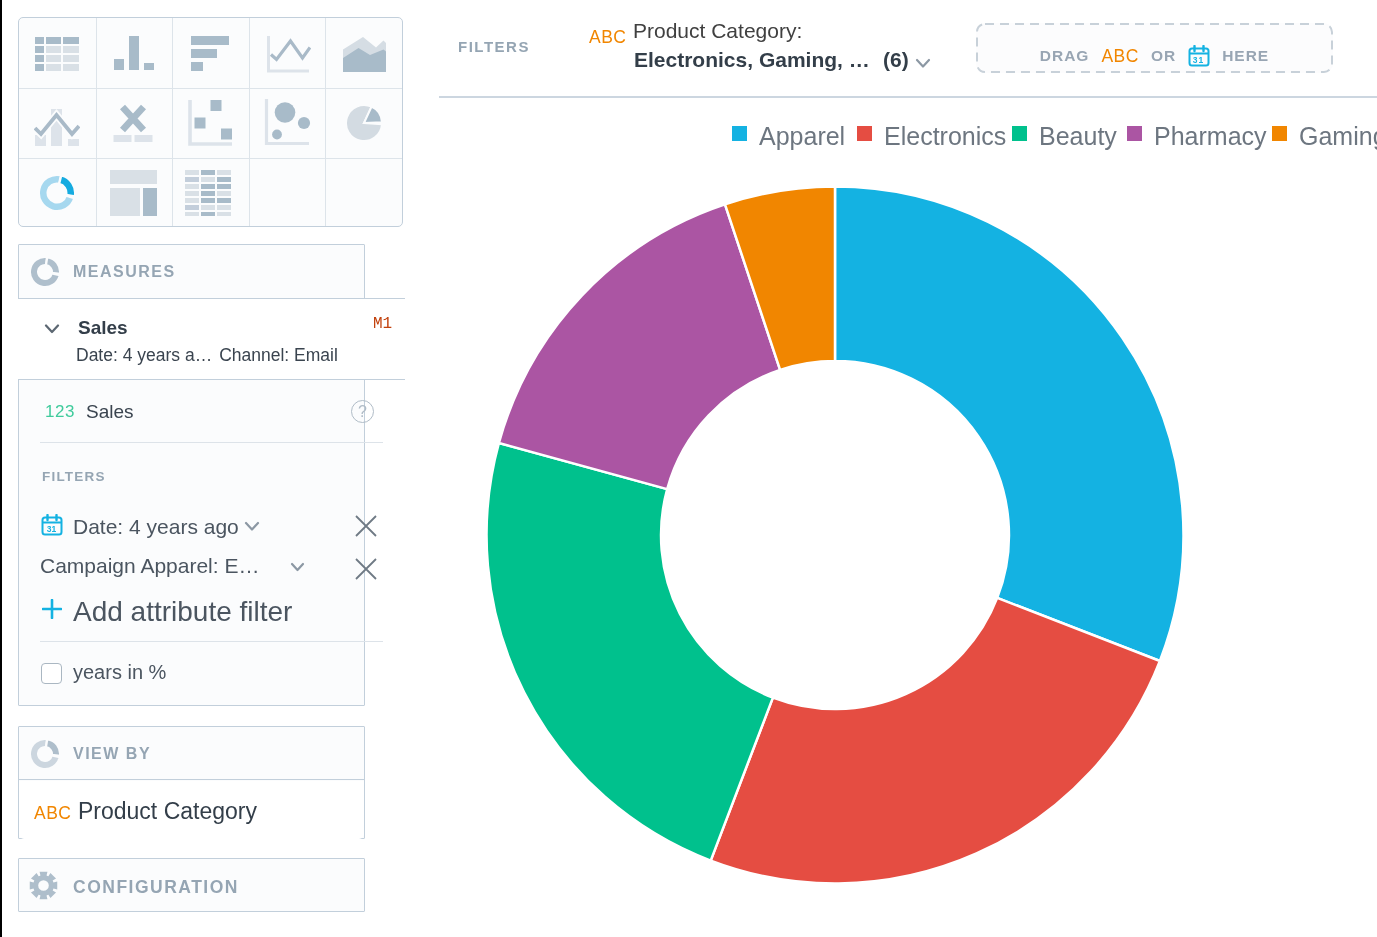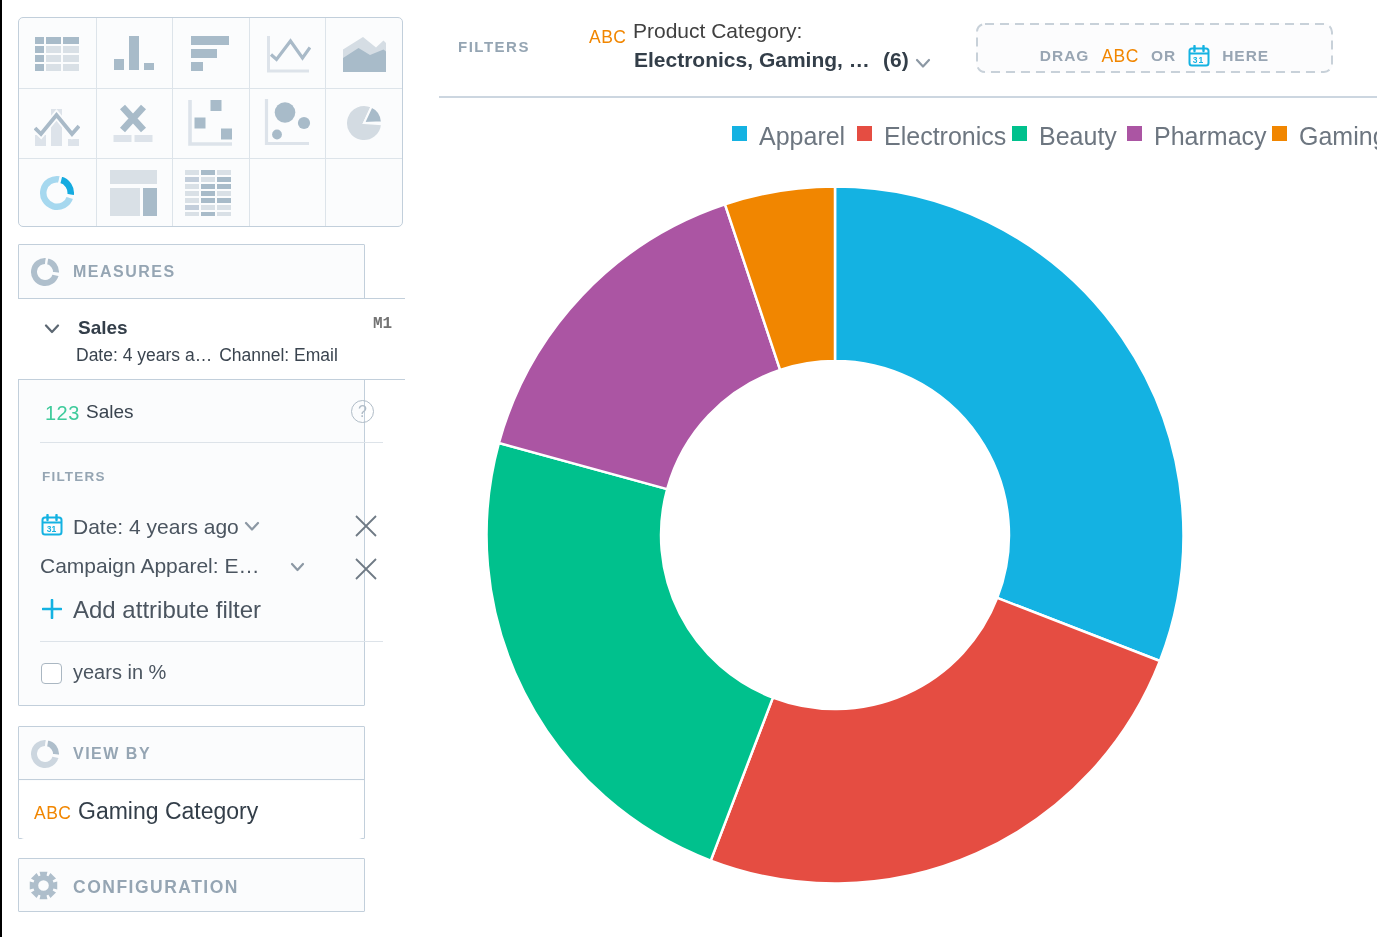--- a/index.html
+++ b/index.html
@@ -139,28 +139,28 @@
   <div class="phead">
       <svg style="position:absolute;left:11px;top:12px;" width="30" height="30" viewBox="0 0 30 30">
         <path d="M29.62 18.37A15 15 0 1 1 16.83 0.11L15.85 8.05A7 7 0 1 0 21.82 16.57Z" fill="#afbfcc" stroke="#fbfcfd" stroke-width="2"></path>
         <path d="M17.35 0.18A15 15 0 0 1 29.89 16.83L21.95 15.85A7 7 0 0 0 16.10 8.09Z" fill="#afbfcc" stroke="#fbfcfd" stroke-width="2"></path>
       </svg>
       <span class="ptitle">MEASURES</span>
     </div>
   <div id="mcard">
     <span style="position:absolute;left:59px;top:313px;"></span>
     <span class="abs" style="left:60px; top:18px; font-size:19px; font-weight:bold; color:#333e49;">Sales</span>
-    <span class="abs" style="left:355px; top:16px; font-family:'Liberation Mono',monospace; font-size:16px; color:#737373;font-weight:bold;">M1</span>
+    <span class="abs" style="left:355px; top:16px; font-family:'Liberation Mono',monospace; font-size:16px; color:#c2410c;">M1</span>
     <span class="abs" style="left:58px; top:46px; font-size:17.5px; color:#3a444f; white-space:pre;">Date: 4 years a…<span style="margin-left:7px;">Channel: Email</span></span>
     <svg class="abs" style="left:26px; top:25px;" width="16" height="10" viewBox="0 0 16 10">
         <path d="M2 1.5 L8 8 L14 1.5" fill="none" stroke="#5c6772" stroke-width="2.2" stroke-linecap="round" stroke-linejoin="round"></path>
       </svg>
   </div>
   <div class="abs" style="left:0; top:135px; width:100%;">
-    <span class="abs" style="left:26px; top:22px; font-size:20px; color:#3fcb9c; letter-spacing:0.5px;text-align:center;">123</span>
+    <span class="abs" style="left:26px; top:22px; font-size:17px; color:#3fcb9c; letter-spacing:0.5px;text-align:center;">123</span>
     <span class="abs" style="left:67px; top:21px; font-size:19px; color:#3a444f;">Sales</span>
     <div class="abs" style="left:332px; top:20px; width:23px; height:23px; border:1.5px solid #b0bcc7; border-radius:50%; color:#b0bcc7; font-size:16px; text-align:center; line-height:22px;">?</div>
     <div class="abs" style="left:21px; top:62px; width:343px; height:1px; background:#dde3e9;"></div>
     <span class="abs gray-label" style="left:23px; top:89px;">FILTERS</span>
 
     <svg class="abs" style="left:22px;top:134px;" width="22" height="22" viewBox="0 0 22 22">
         <rect x="1.5" y="3.5" width="19" height="17" rx="2.5" fill="none" stroke="#14b2e2" stroke-width="2"></rect>
         <path d="M6.5 1 V6 M15.5 1 V6" stroke="#14b2e2" stroke-width="2.4" stroke-linecap="round"></path>
         <path d="M2 8.5 H20" stroke="#14b2e2" stroke-width="2"></path>
         <text x="10.5" y="17.5" font-family="Liberation Sans, sans-serif" font-size="8.5" font-weight="bold" fill="#14b2e2" text-anchor="middle">31</text>
@@ -177,39 +177,39 @@
     <svg class="abs" style="left:271px; top:182px;" width="15" height="11" viewBox="0 0 15 11">
         <path d="M2 2 L7.5 8 L13 2" fill="none" stroke="#8c98a4" stroke-width="2.2" stroke-linecap="round" stroke-linejoin="round"></path>
       </svg>
     <svg class="abs" style="left:336px; top:178px;" width="22" height="22" viewBox="0 0 22 22">
         <path d="M1 1 L21 21 M21 1 L1 21" stroke="#6f7a85" stroke-width="1.8"></path>
       </svg>
 
     <svg class="abs" style="left:23px; top:219px;" width="20" height="20" viewBox="0 0 20 20">
         <path d="M10 1 V19 M1 10 H19" stroke="#14b2e2" stroke-width="2.6" stroke-linecap="round"></path>
       </svg>
-    <span class="drow" style="left:54px; top:216px; font-size:24px;">Add attribute filter</span>
+    <span class="drow" style="left:54px; top:216px; font-size:28px;">Add attribute filter</span>
     <div class="abs" style="left:21px; top:261px; width:343px; height:1px; background:#dde3e9;"></div>
 
     <div class="abs" style="left:22px; top:283px; width:21px; height:21px; border:1.5px solid #aab7c2; border-radius:4px; background:#fff;"></div>
     <span class="drow" style="left:54px; top:281px; font-size:20px;">years in %</span>
   </div>
 </div>
 
 <div class="abs panel" id="viewby" style="top:726px; height:113px;padding-left:12px;">
   <div class="phead" style="border-bottom:1px solid #c2cfdb;">
       <svg style="position:absolute;left:11px;top:12px;" width="30" height="30" viewBox="0 0 30 30">
         <path d="M29.62 18.37A15 15 0 1 1 16.83 0.11L15.85 8.05A7 7 0 1 0 21.82 16.57Z" fill="#ccd6df" stroke="#fbfcfd" stroke-width="2"></path>
         <path d="M17.35 0.18A15 15 0 0 1 29.89 16.83L21.95 15.85A7 7 0 0 0 16.10 8.09Z" fill="#aebecb" stroke="#fbfcfd" stroke-width="2"></path>
       </svg>
       <span class="ptitle">VIEW BY</span>
     </div>
   <div class="abs" style="left:0; top:54px; width:100%; height:58px; background:#fff; border-radius:0 0 5px 5px;">
     <span class="abc abs" style="left:15px; top:22px;">ABC</span>
-    <span class="abs" style="left:59px; top:17px; font-size:23px; color:#333e49;">Gaming Category</span>
+    <span class="abs" style="left:59px; top:17px; font-size:23px; color:#333e49;">Product Category</span>
   </div>
 </div>
 
 <div class="abs panel" id="config" style="top:858px; height:54px;">
   <div class="phead">
       <svg style="position:absolute;left:10px;top:12px;" width="29" height="29" viewBox="0 0 29 29">
         <path d="M10.52 4.89 L11.46 4.55 L10.56 0.75 L18.44 0.75 L17.54 4.55 L18.48 4.89 L18.48 4.89 L19.38 5.32 L21.43 1.99 L27.01 7.57 L23.68 9.62 L24.11 10.52 L24.11 10.52 L24.45 11.46 L28.25 10.56 L28.25 18.44 L24.45 17.54 L24.11 18.48 L24.11 18.48 L23.68 19.38 L27.01 21.43 L21.43 27.01 L19.38 23.68 L18.48 24.11 L18.48 24.11 L17.54 24.45 L18.44 28.25 L10.56 28.25 L11.46 24.45 L10.52 24.11 L10.52 24.11 L9.62 23.68 L7.57 27.01 L1.99 21.43 L5.32 19.38 L4.89 18.48 L4.89 18.48 L4.55 17.54 L0.75 18.44 L0.75 10.56 L4.55 11.46 L4.89 10.52 L4.89 10.52 L5.32 9.62 L1.99 7.57 L7.57 1.99 L9.62 5.32 L10.52 4.89Z M19.8 14.5A5.3 5.3 0 1 0 9.2 14.5A5.3 5.3 0 1 0 19.8 14.5Z" fill="#aebecb" fill-rule="evenodd"></path>
       </svg>
       <span class="ptitle" style="font-size:17.5px;">CONFIGURATION</span>
     </div>

